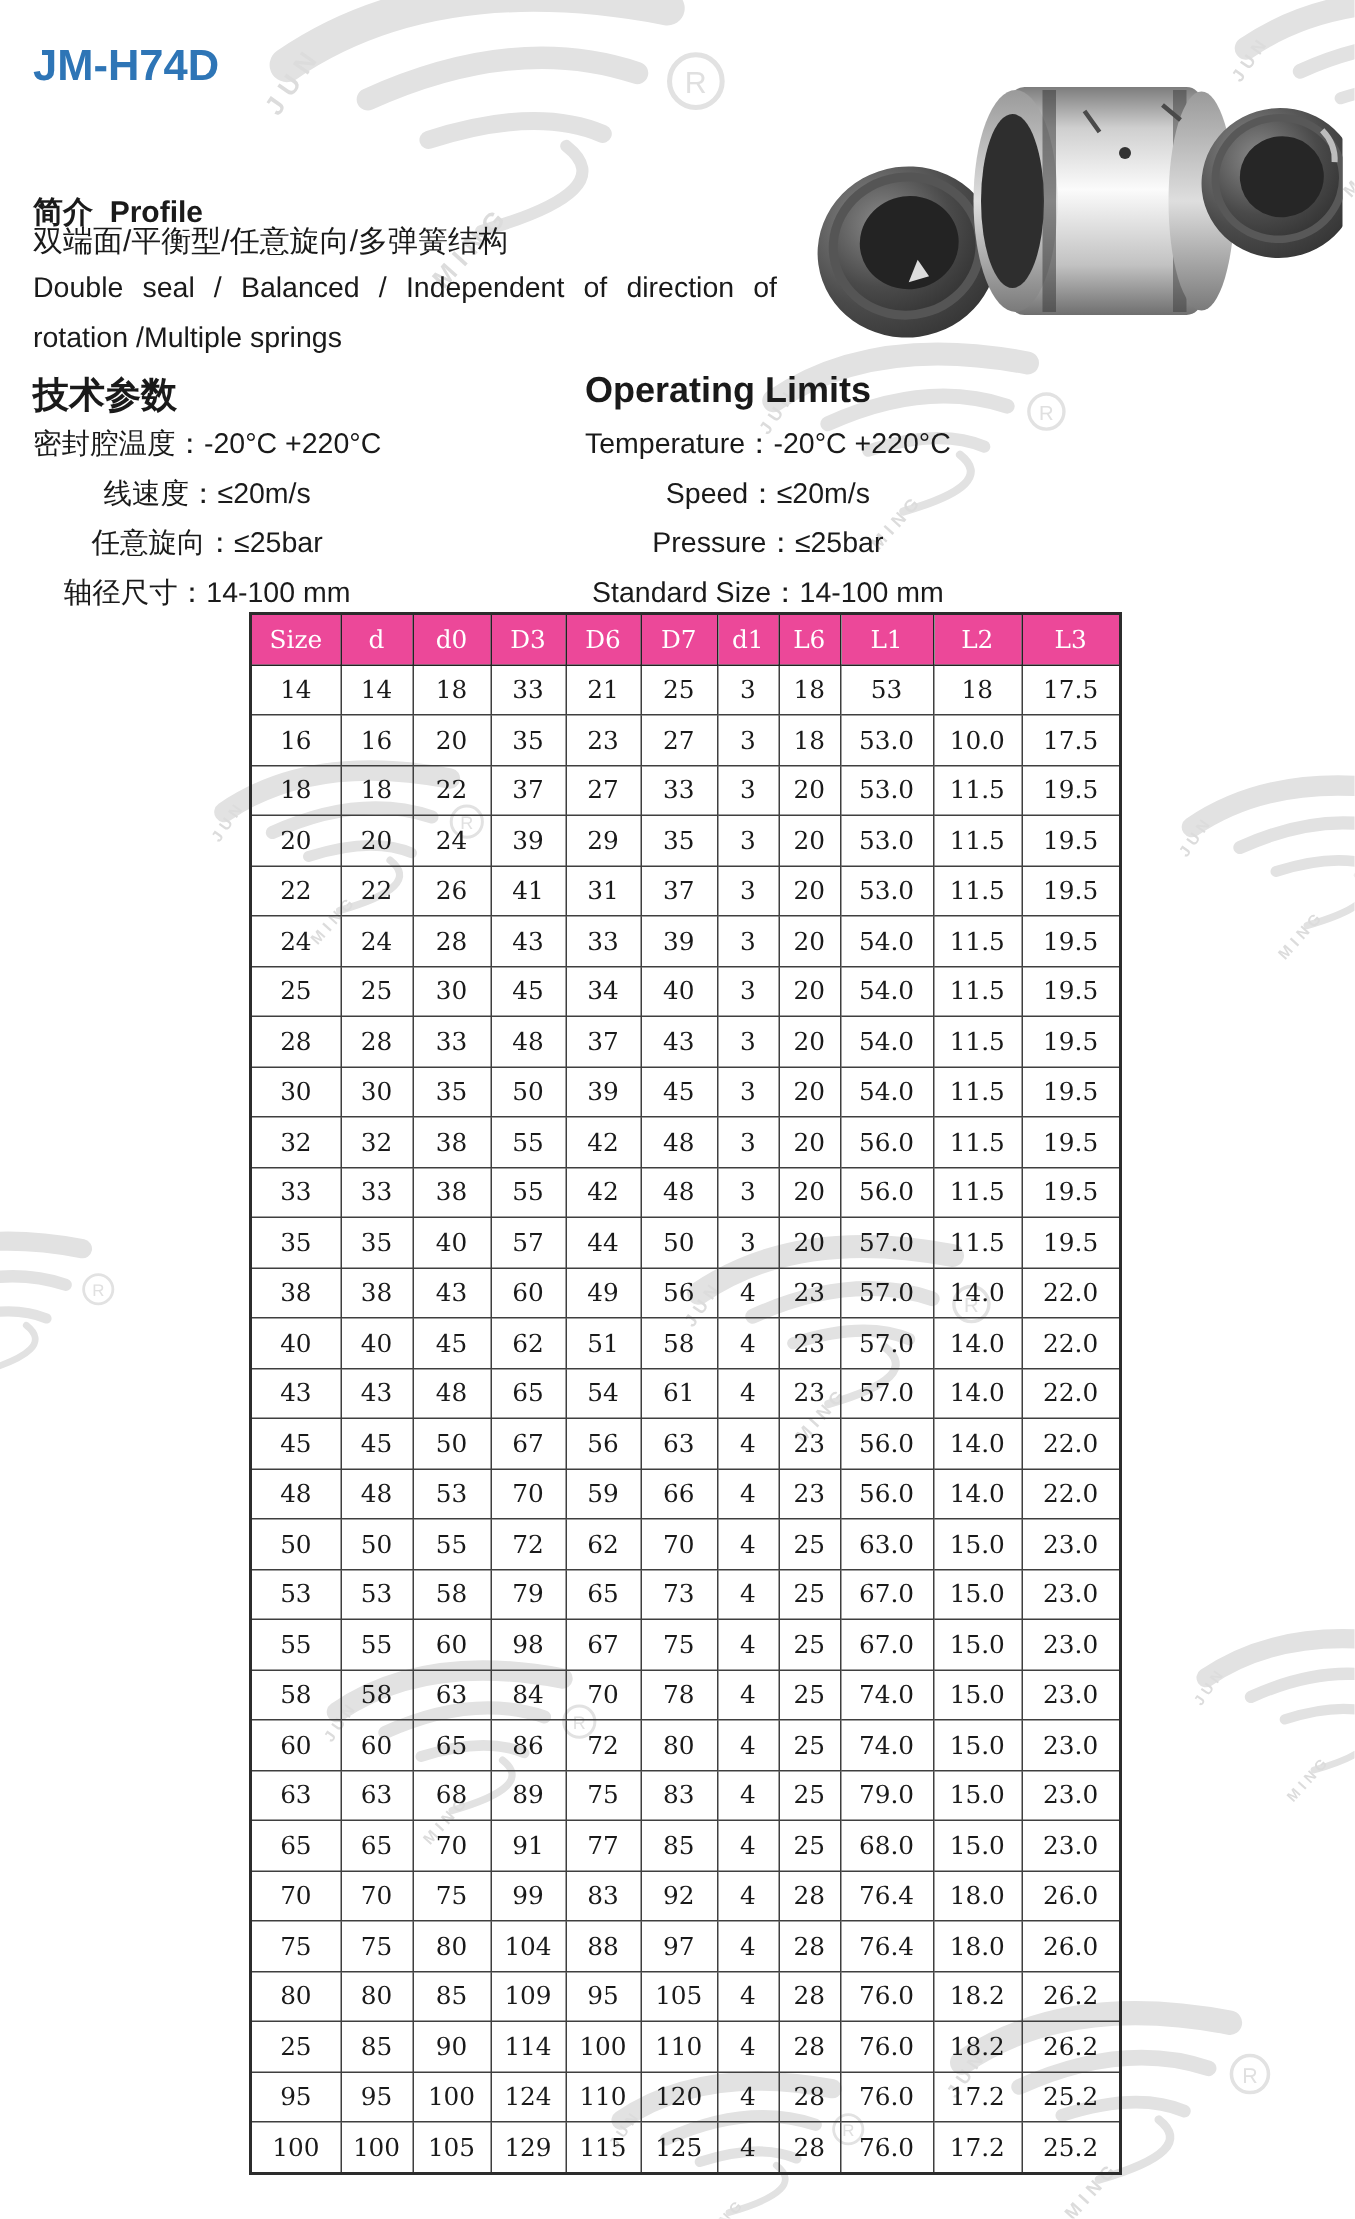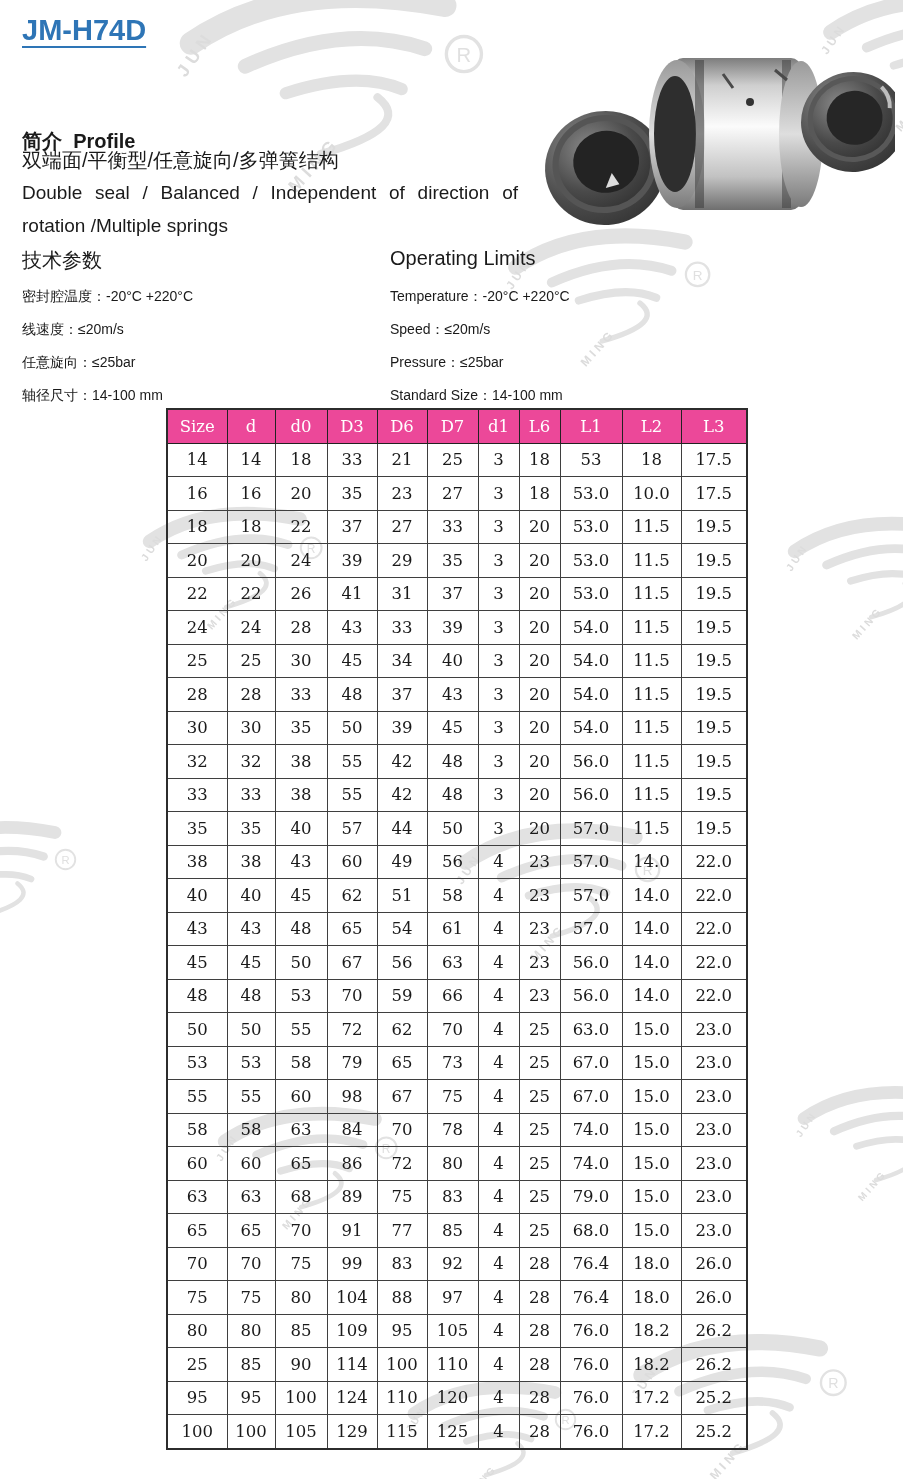--- a/index.html
+++ b/index.html
@@ -10,34 +10,34 @@
   .layer{position:absolute;inset:0;}
   
   .wm{position:absolute;opacity:1;pointer-events:none;}
   .wm svg{display:block;}
   .wm .wm-txt{
     position:absolute;font-size:13px;letter-spacing:4px;color:#dcdcdc;
     font-weight:bold;white-space:nowrap;
   }
   
   .title{
-    position:absolute;left:22px;top:14px;font-size:29px;font-weight:bold;
-    color:#2E75B6;text-decoration:underline;text-underline-offset:6px;z-index:2;
+    position:absolute;left:22px;top:28px;font-size:29px;font-weight:bold;
+    color:#2E75B6;text-underline-offset:6px;z-index:2;
   }
   .product-img{position:absolute;left:535px;top:30px;z-index:2;}
   .profile-heading{position:absolute;left:22px;top:128px;font-size:20px;font-weight:bold;z-index:2;}
   .profile-zh{position:absolute;left:22px;top:147px;font-size:20px;z-index:2;}
   .profile-en1{
     position:absolute;left:22px;top:182px;width:496px;font-size:19px;z-index:2;
     text-align:justify;text-align-last:justify;
   }
   .profile-en2{position:absolute;left:22px;top:215px;font-size:19px;z-index:2;}
   
-  .spec-heading{position:absolute;font-size:20px;font-weight:normal;z-index:2;}
-  .spec-col{position:absolute;z-index:2;font-size:14px;}
+  .spec-heading{position:absolute;font-size:24px;font-weight:bold;z-index:2;}
+  .spec-col{position:absolute;z-index:2;font-size:19px;text-align:center;}
   .spec-line{height:33px;line-height:33px;white-space:nowrap;}
   
   table.size-table{
     position:absolute;left:166px;top:408px;width:580px;z-index:2;
     border-collapse:collapse;table-layout:fixed;
     font-family:"DejaVu Serif","Liberation Serif",serif;font-size:16.5px;
   }
   table.size-table th,table.size-table td{
     border:1px solid #3f3f3f;text-align:center;vertical-align:middle;
     height:32.5px;padding:0;overflow:hidden;

